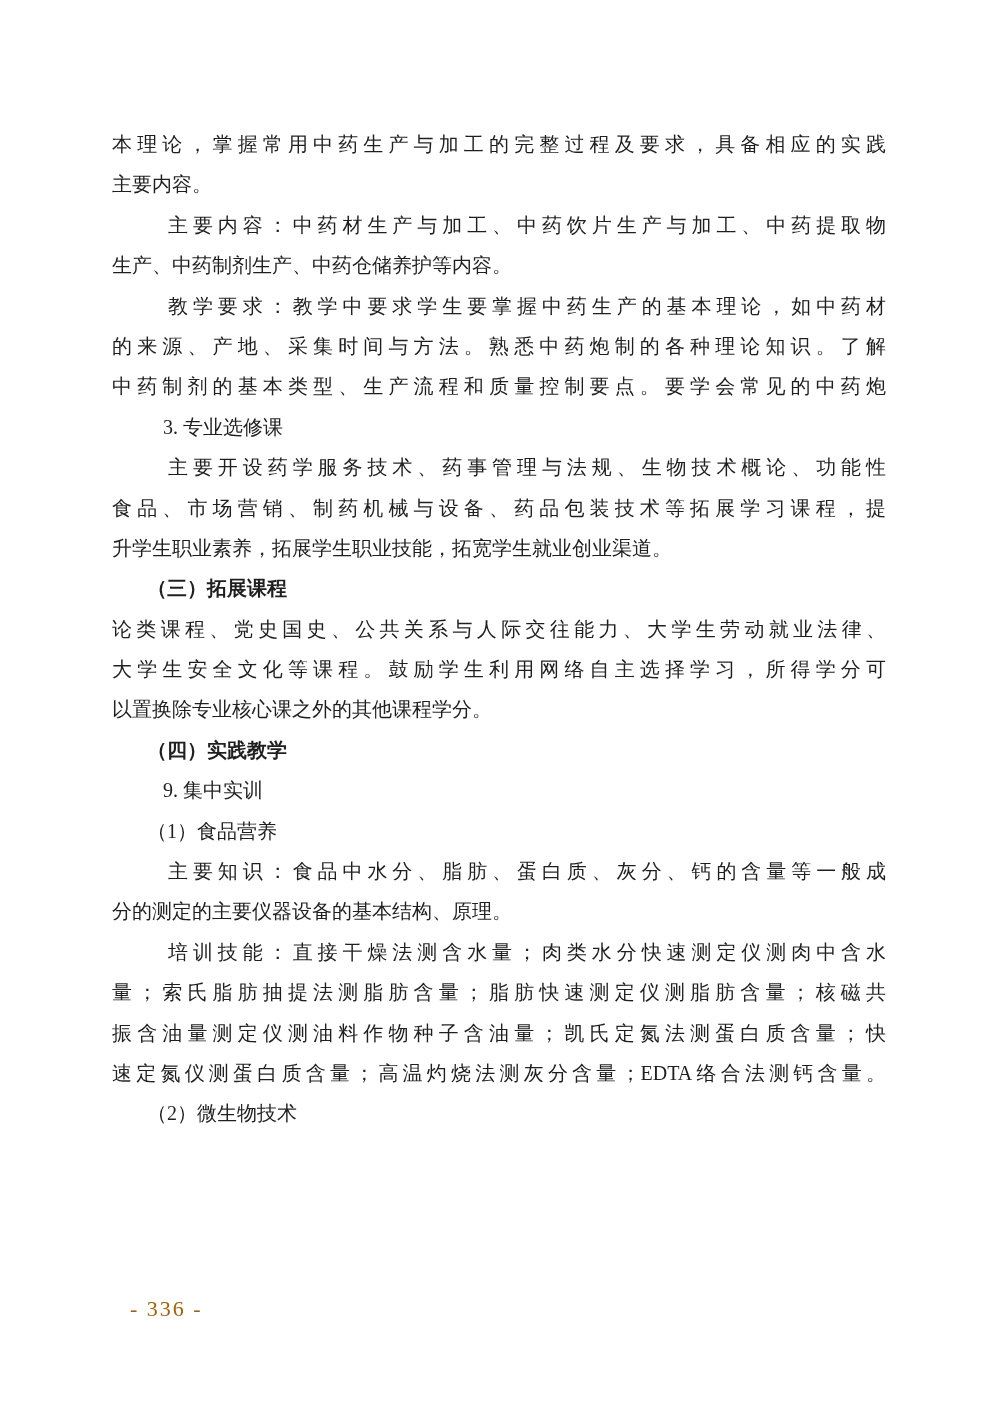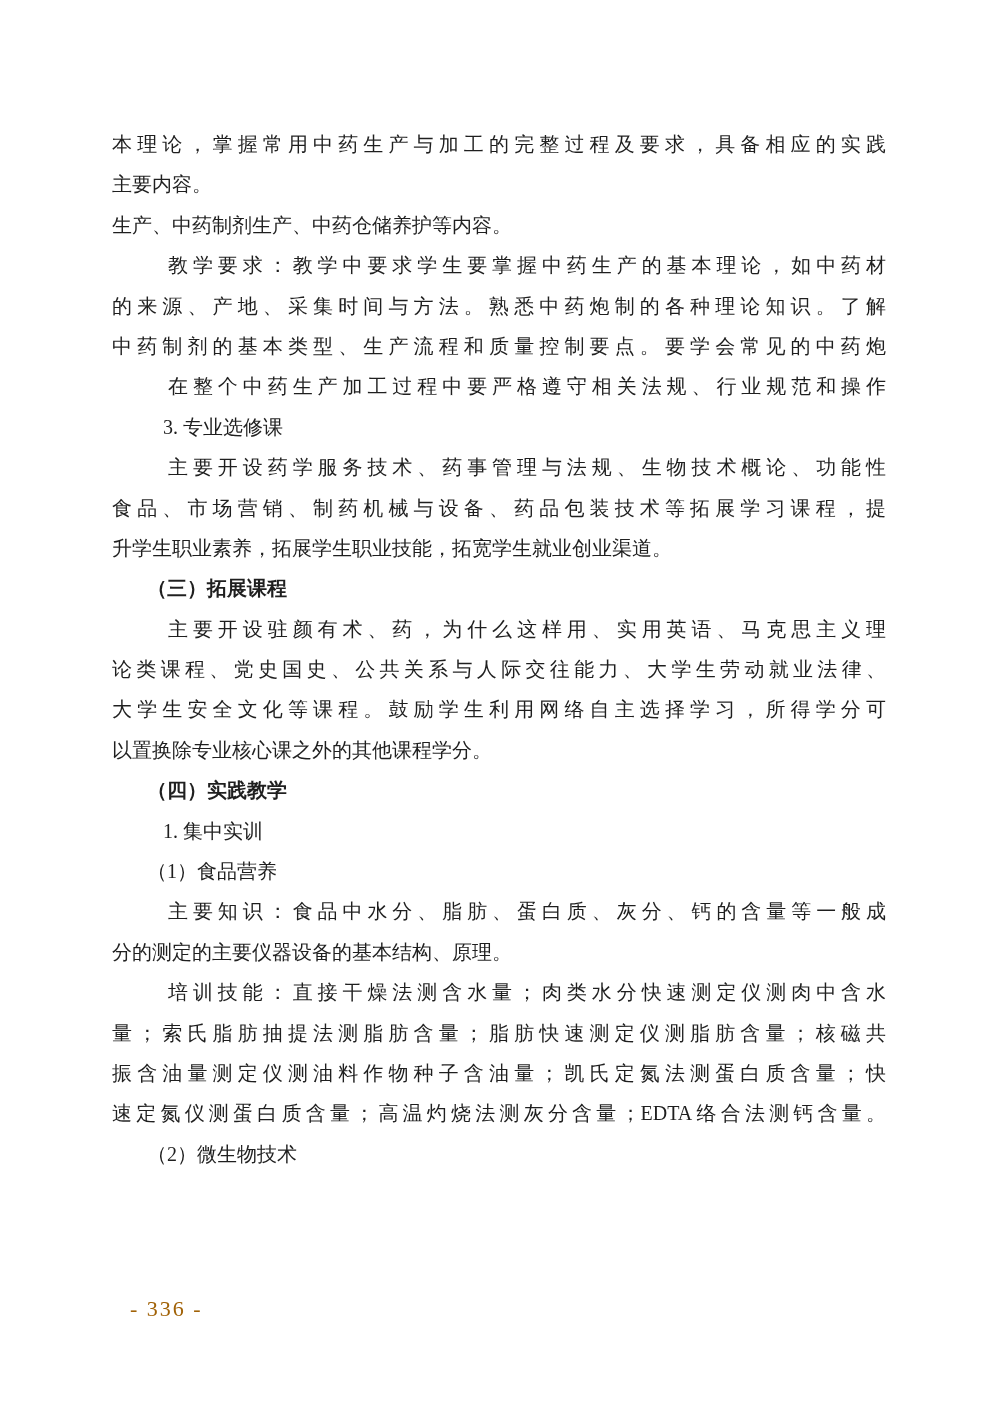--- a/index.html
+++ b/index.html
@@ -52,36 +52,35 @@
     letter-spacing: 2px;
   }
 </style>
 </head>
 <body>
 
 <div class="page">
   <div class="content">
     <div class="ln j">本理论，掌握常用中药生产与加工的完整过程及要求，具备相应的实践</div>
     <div class="ln">主要内容。</div>
+    <div class="ln j i2">主要内容：中药材生产与加工、中药饮片生产与加工、中药提取物</div>
     <div class="ln">生产、中药制剂生产、中药仓储养护等内容。</div>
     <div class="ln j i2">教学要求：教学中要求学生要掌握中药生产的基本理论，如中药材</div>
     <div class="ln j">的来源、产地、采集时间与方法。熟悉中药炮制的各种理论知识。了解</div>
     <div class="ln j">中药制剂的基本类型、生产流程和质量控制要点。要学会常见的中药炮</div>
-    <div class="ln j i2">在整个中药生产加工过程中要严格遵守相关法规、行业规范和操作</div>
     <div class="ln in">3. 专业选修课</div>
     <div class="ln j i2">主要开设药学服务技术、药事管理与法规、生物技术概论、功能性</div>
     <div class="ln j">食品、市场营销、制药机械与设备、药品包装技术等拓展学习课程，提</div>
     <div class="ln">升学生职业素养，拓展学生职业技能，拓宽学生就业创业渠道。</div>
     <div class="ln ip b">（三）拓展课程</div>
-    <div class="ln j i2">主要开设驻颜有术、药，为什么这样用、实用英语、马克思主义理</div>
     <div class="ln j">论类课程、党史国史、公共关系与人际交往能力、大学生劳动就业法律、</div>
     <div class="ln j">大学生安全文化等课程。鼓励学生利用网络自主选择学习，所得学分可</div>
     <div class="ln">以置换除专业核心课之外的其他课程学分。</div>
     <div class="ln ip b">（四）实践教学</div>
-    <div class="ln in">1. 集中实训</div>
+    <div class="ln in">9. 集中实训</div>
     <div class="ln ip">（1）食品营养</div>
     <div class="ln j i2">主要知识：食品中水分、脂肪、蛋白质、灰分、钙的含量等一般成</div>
     <div class="ln">分的测定的主要仪器设备的基本结构、原理。</div>
     <div class="ln j i2">培训技能：直接干燥法测含水量；肉类水分快速测定仪测肉中含水</div>
     <div class="ln j">量；索氏脂肪抽提法测脂肪含量；脂肪快速测定仪测脂肪含量；核磁共</div>
     <div class="ln j">振含油量测定仪测油料作物种子含油量；凯氏定氮法测蛋白质含量；快</div>
     <div class="ln j">速定氮仪测蛋白质含量；高温灼烧法测灰分含量；EDTA络合法测钙含量。</div>
     <div class="ln ip">（2）微生物技术</div>
   </div>
   <div class="footer">- 336 -</div>

